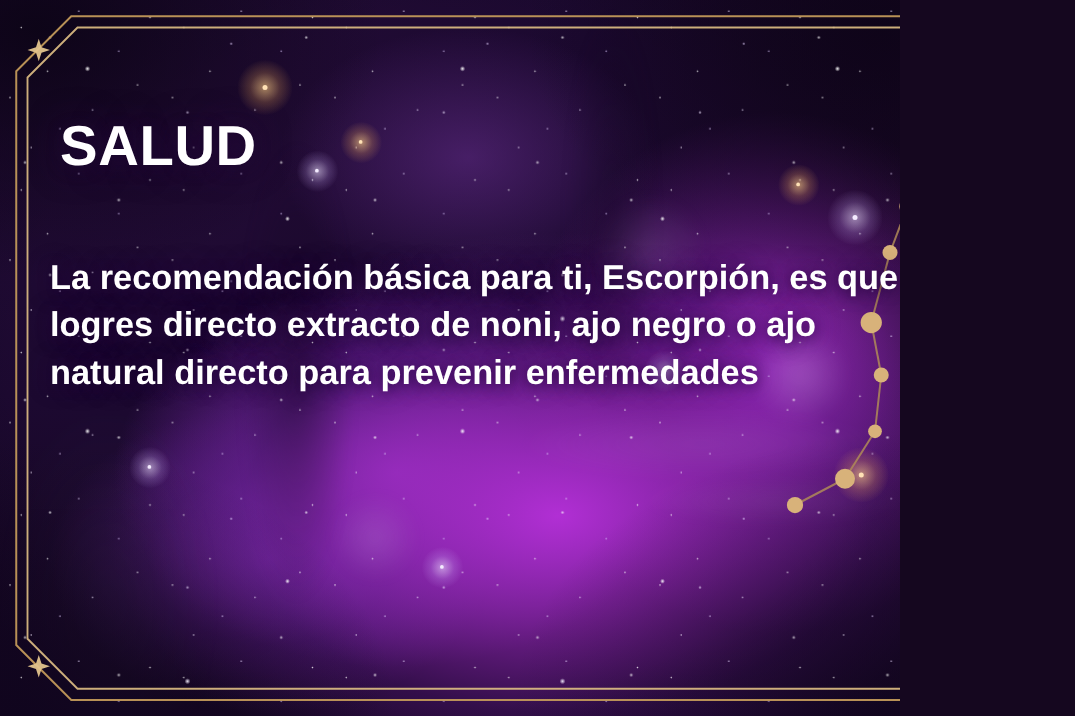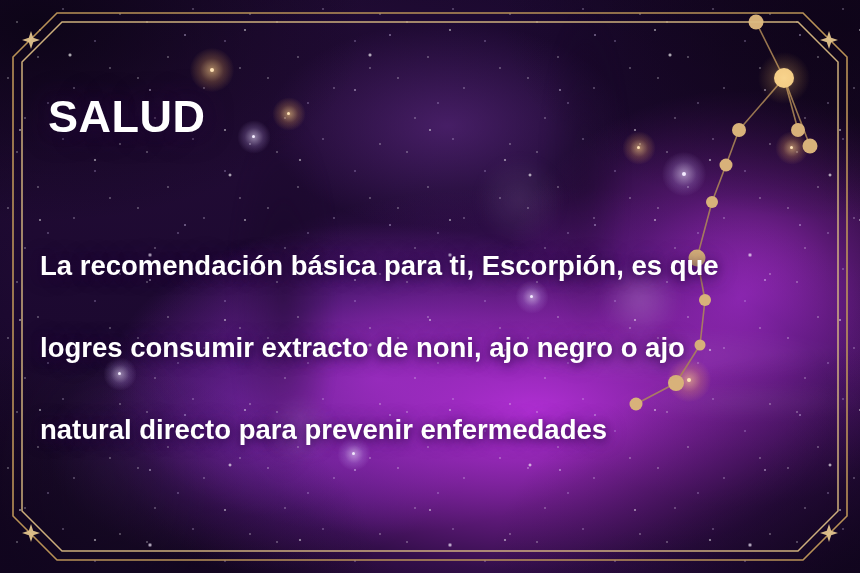--- a/index.html
+++ b/index.html
@@ -1,18 +1,18 @@
 <!DOCTYPE html>
 <html><head>
 <meta charset="utf-8">
 <style>
   html,body{margin:0;padding:0;background:#15071f;}
   *{box-sizing:border-box;}
   #card{
-    position:relative;width:860px;height:573px;overflow:hidden;
+    position:relative;width:720px;height:573px;overflow:hidden;
     font-family:"Liberation Sans", sans-serif;
     background:#1b0a2c;
   }
   
   .layer{position:absolute;inset:0;pointer-events:none;}
 
   #bg-base{
     background:
       radial-gradient(ellipse 70% 55% at 62% 72%, #b12fd4 0%, rgba(150,40,185,.72) 26%, rgba(95,25,135,.40) 50%, rgba(45,12,75,0) 72%),
       radial-gradient(ellipse 46% 40% at 44% 66%, #9b34c6 0%, rgba(125,45,175,.55) 34%, rgba(60,18,95,0) 68%),
@@ -104,21 +104,21 @@
     position:absolute;left:48px;top:94px;
     font-size:45px;font-weight:bold;color:#ffffff;letter-spacing:.5px;
     text-shadow:0 2px 12px rgba(25,5,45,.75), 0 0 28px rgba(60,15,90,.55);
     line-height:1;
   }
   #body-text{
     position:absolute;left:40px;top:203px;width:740px;
     font-size:27.5px;font-weight:bold;color:#ffffff;line-height:38px;
     text-shadow:0 2px 10px rgba(28,6,50,.72), 0 0 22px rgba(55,12,88,.45);
   }
-  #body-text .ln{display:block;white-space:nowrap;margin-top:44px;}
+  #body-text .ln{display:block;white-space:nowrap;}
 </style>
 </head>
 <body>
 
 <div id="card">
 
   <div class="layer" id="bg-base"></div>
   <div class="layer" id="bg-wisp"></div>
   <div class="layer" id="bg-glow"></div>
   <div class="layer" id="bg-vignette"></div>
@@ -192,18 +192,18 @@
         <path d="M31,524 L33.2,530.8 L40,533 L33.2,535.2 L31,542 L28.8,535.2 L22,533 L28.8,530.8 Z"></path>
         <path d="M829,524 L831.2,530.8 L838,533 L831.2,535.2 L829,542 L826.8,535.2 L820,533 L826.8,530.8 Z"></path>
       </g>
     </svg>
   </div>
 
   <div id="content">
     <div id="heading">SALUD</div>
     <div id="body-text">
       <span class="ln">La recomendación básica para ti, Escorpión, es que</span>
-      <span class="ln">logres consumir extracto de noni, ajo negro o ajo</span>
+      <span class="ln">logres directo extracto de noni, ajo negro o ajo</span>
       <span class="ln">natural directo para prevenir enfermedades</span>
     </div>
   </div>
 
 </div>
 
 </body></html>

